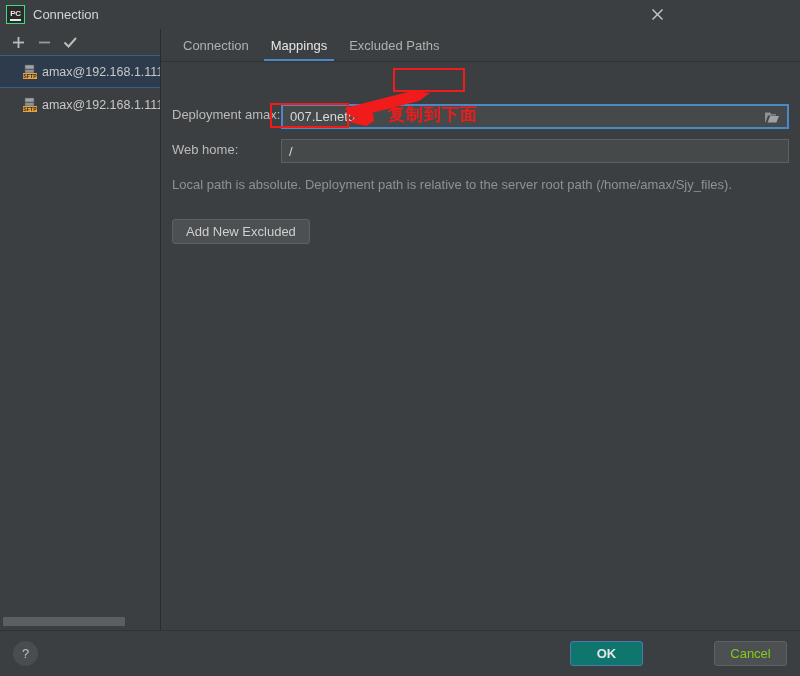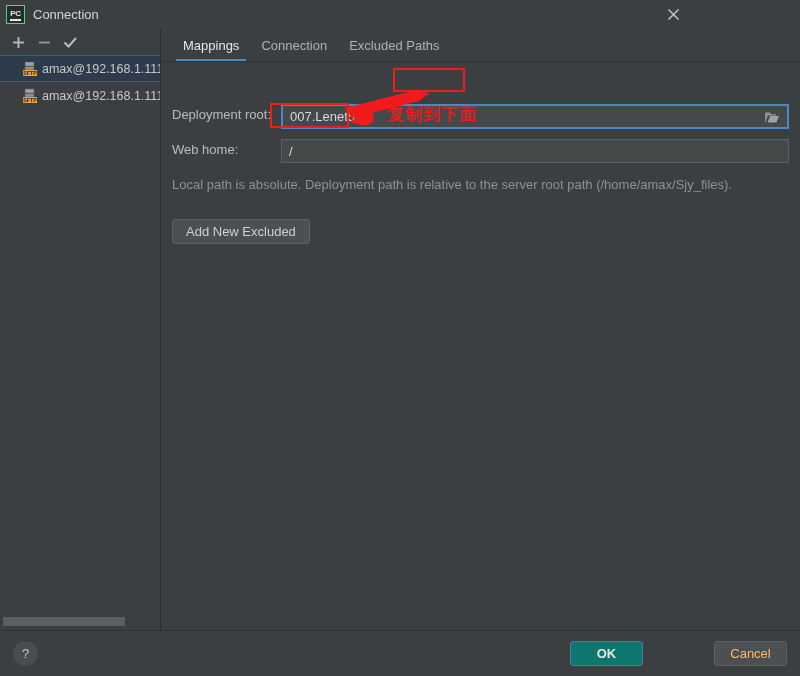--- a/index.html
+++ b/index.html
@@ -24,21 +24,20 @@
     box-sizing: border-box;
   }
 
   
   #titlebar {
     position: absolute;
     left: 0; top: 0;
     width: 680px; height: 29px;
     background: #3c3f41;
     border-bottom: 1px solid #323232;
-    padding-left: 16px;
   }
   #pc-logo {
     position: absolute;
     left: 6px; top: 5px;
     width: 19px; height: 19px;
     border: 1px solid #3ddc84;
     background: #2b2b2b;
     box-sizing: border-box;
     display: flex;
     align-items: center;
@@ -99,21 +98,21 @@
   #server-list {
     position: absolute;
     left: 0; top: 26px;
     width: 160px;
     height: 550px;
     background: #3c3f41;
     overflow: hidden;
   }
   .server-row {
     position: relative;
-    height: 27px;
+    height: 33px;
     display: flex;
     align-items: center;
     padding-left: 22px;
     white-space: nowrap;
     cursor: pointer;
     box-sizing: border-box;
   }
   .server-row.selected {
     background: #2d3b4d;
     border-top: 1px solid #3a5e82;
@@ -289,21 +288,21 @@
     background: #0f766e;
     border: 1px solid #4a7ab0;
     color: #e4e4e4;
     font-weight: bold;
   }
   #cancel-btn {
     right: 13px;
     width: 73px;
     background: #4c5052;
     border: 1px solid #5e6163;
-    color: #fdba74;
+    color: #84cc16;
   }
 
   
   #anno-layer {
     position: absolute;
     left: 0; top: 0;
     width: 800px; height: 525px;
     pointer-events: none;
   }
   .anno-box {
@@ -388,28 +387,28 @@
     </div>
 
     <div id="hscroll-track">
       <div id="hscroll-thumb"></div>
     </div>
   </div>
 
   <div id="right-panel">
 
     <div id="tabs">
+      <div class="tab">Connection</div>
       <div class="tab active">Mappings</div>
-      <div class="tab">Connection</div>
       <div class="tab">Excluded Paths</div>
     </div>
 
 
     <div class="form-row" style="top:75px; width:617px;">
-      <div class="form-label">Deployment root:</div>
+      <div class="form-label">Deployment amax:</div>
       <div class="field focused" style="left:109px; width:508px; height:25px;">
         <span class="field-value">007.Lenet5</span>
         <span class="browse-icon">
           <svg width="16" height="14" viewBox="0 0 16 14">
             <path d="M1 12.5 L1 2.5 L6 2.5 L7.5 4.2 L12 4.2 L12 5.6 L4 5.6 L1.4 12.5 Z" fill="#8e9296"></path>
             <path d="M3.6 12.5 L6.2 6 L15 6 L12.4 12.5 Z" fill="#9ea2a6"></path>
           </svg>
         </span>
       </div>
     </div>

